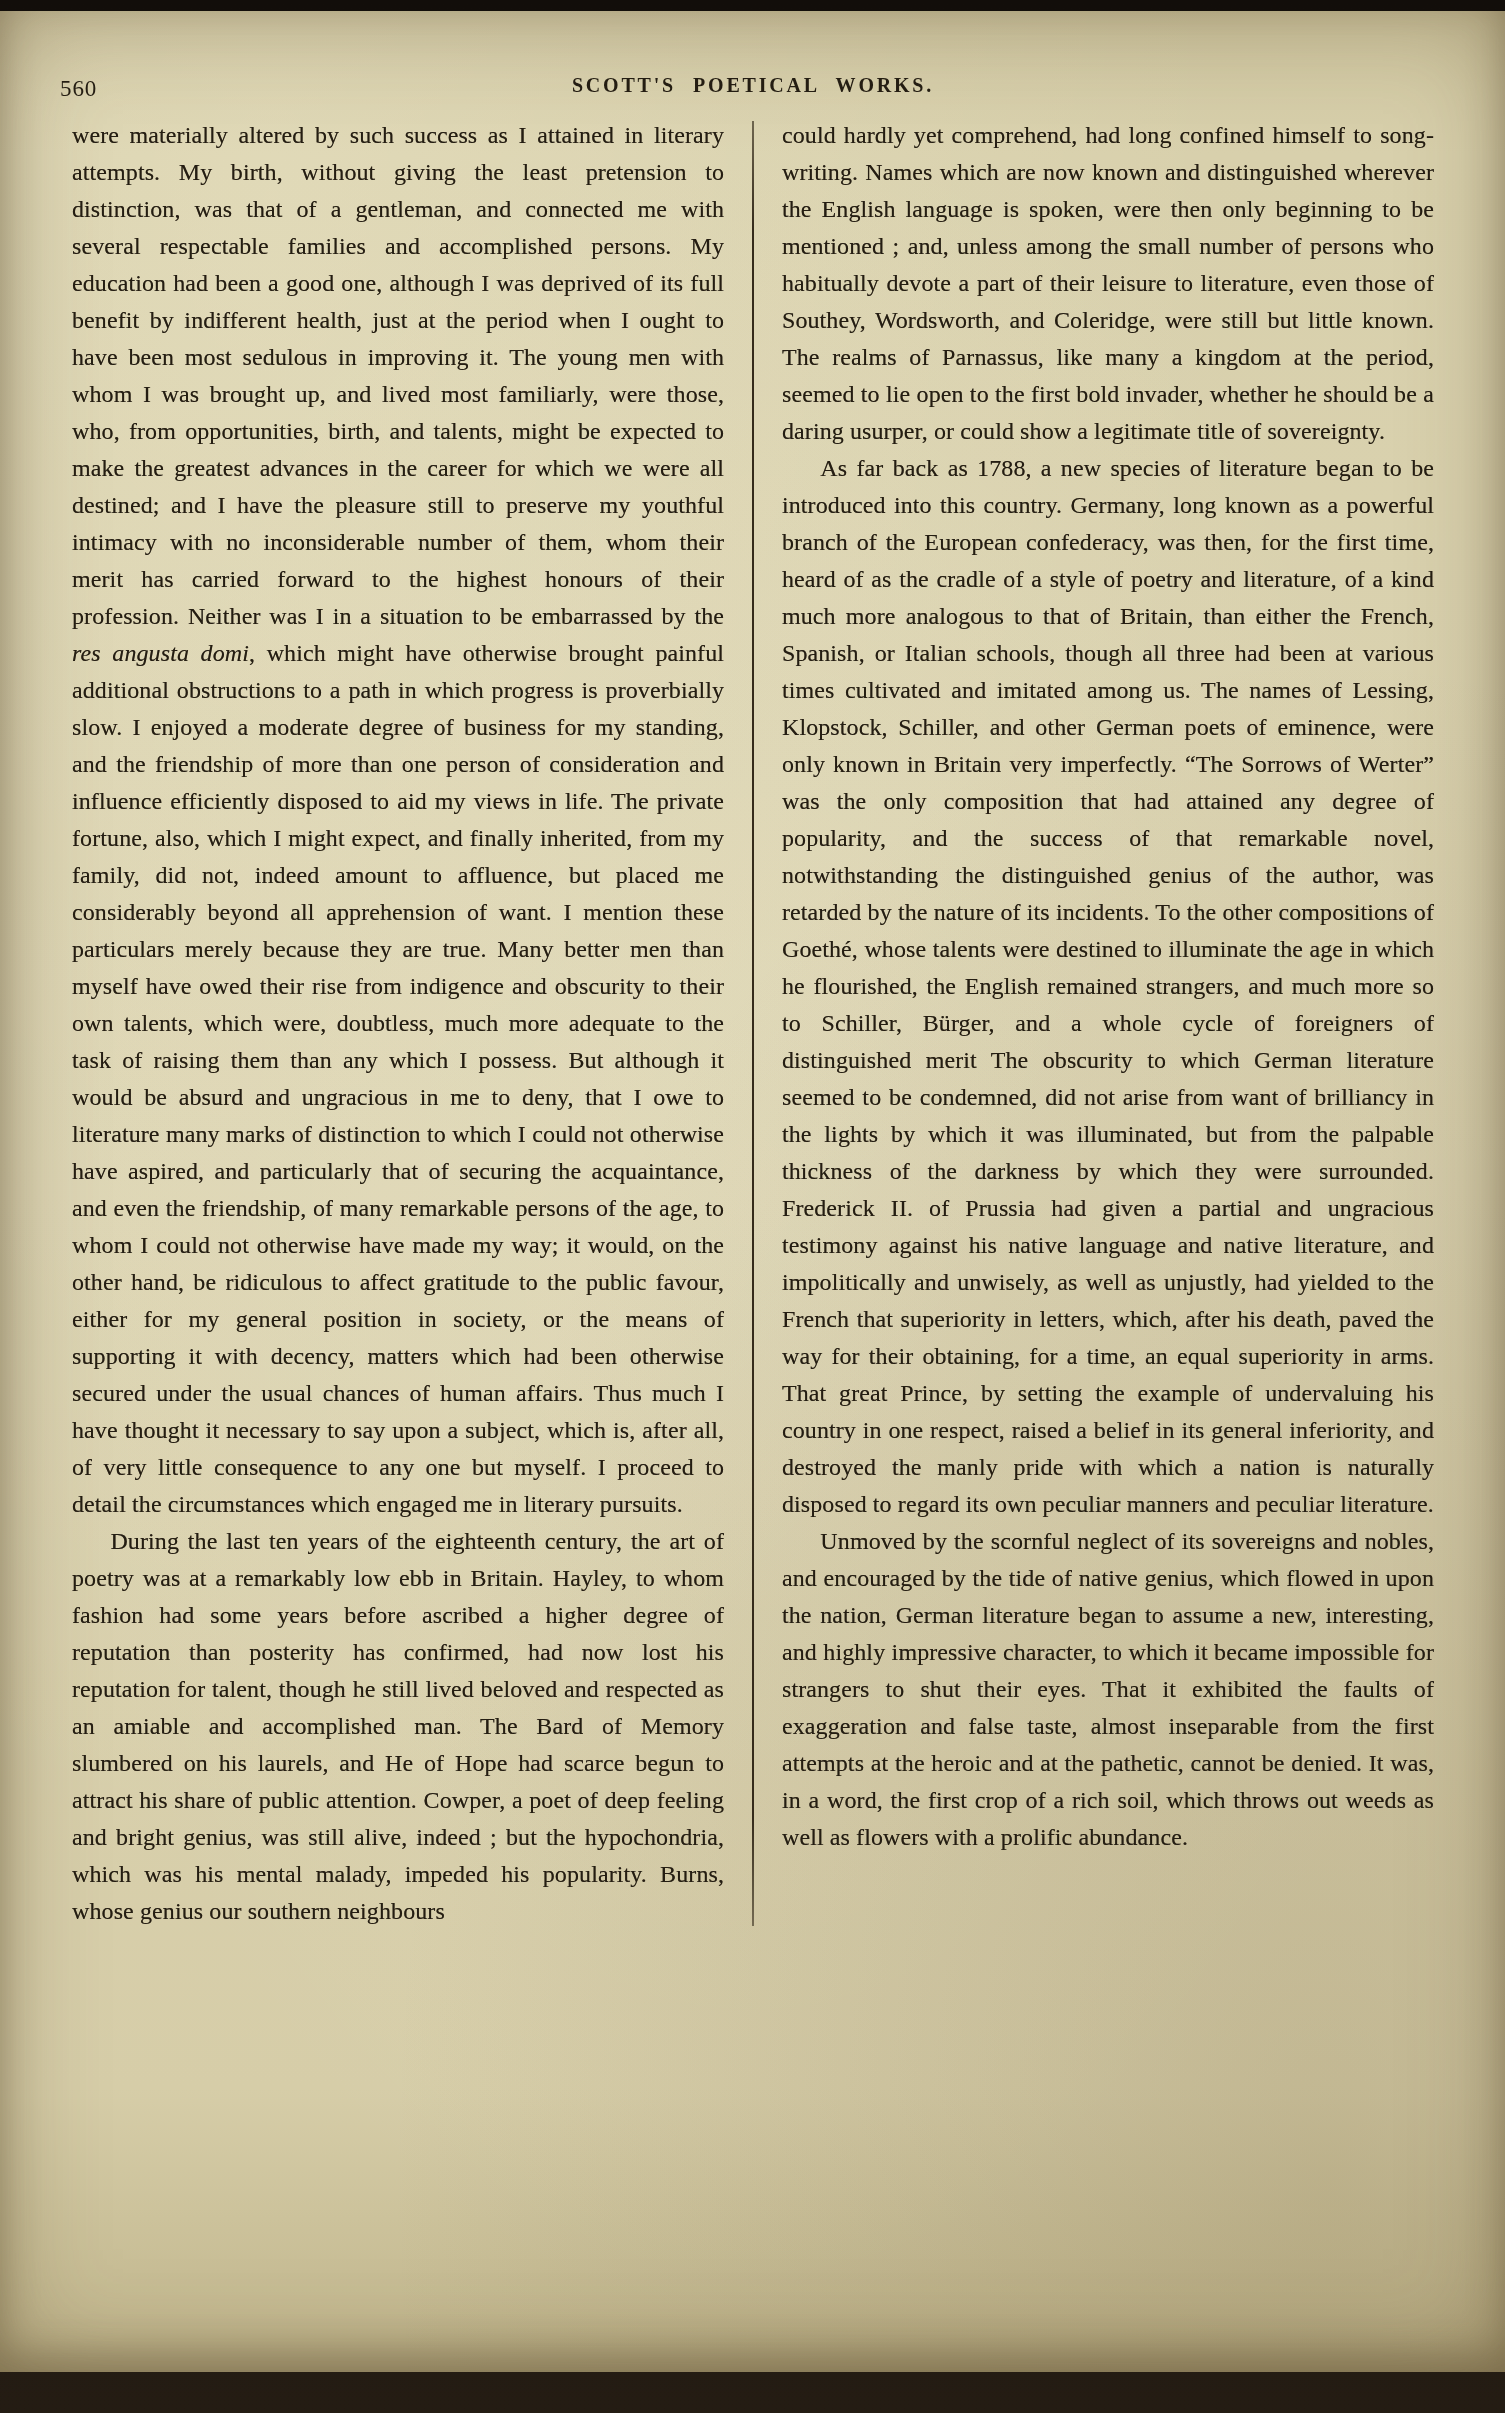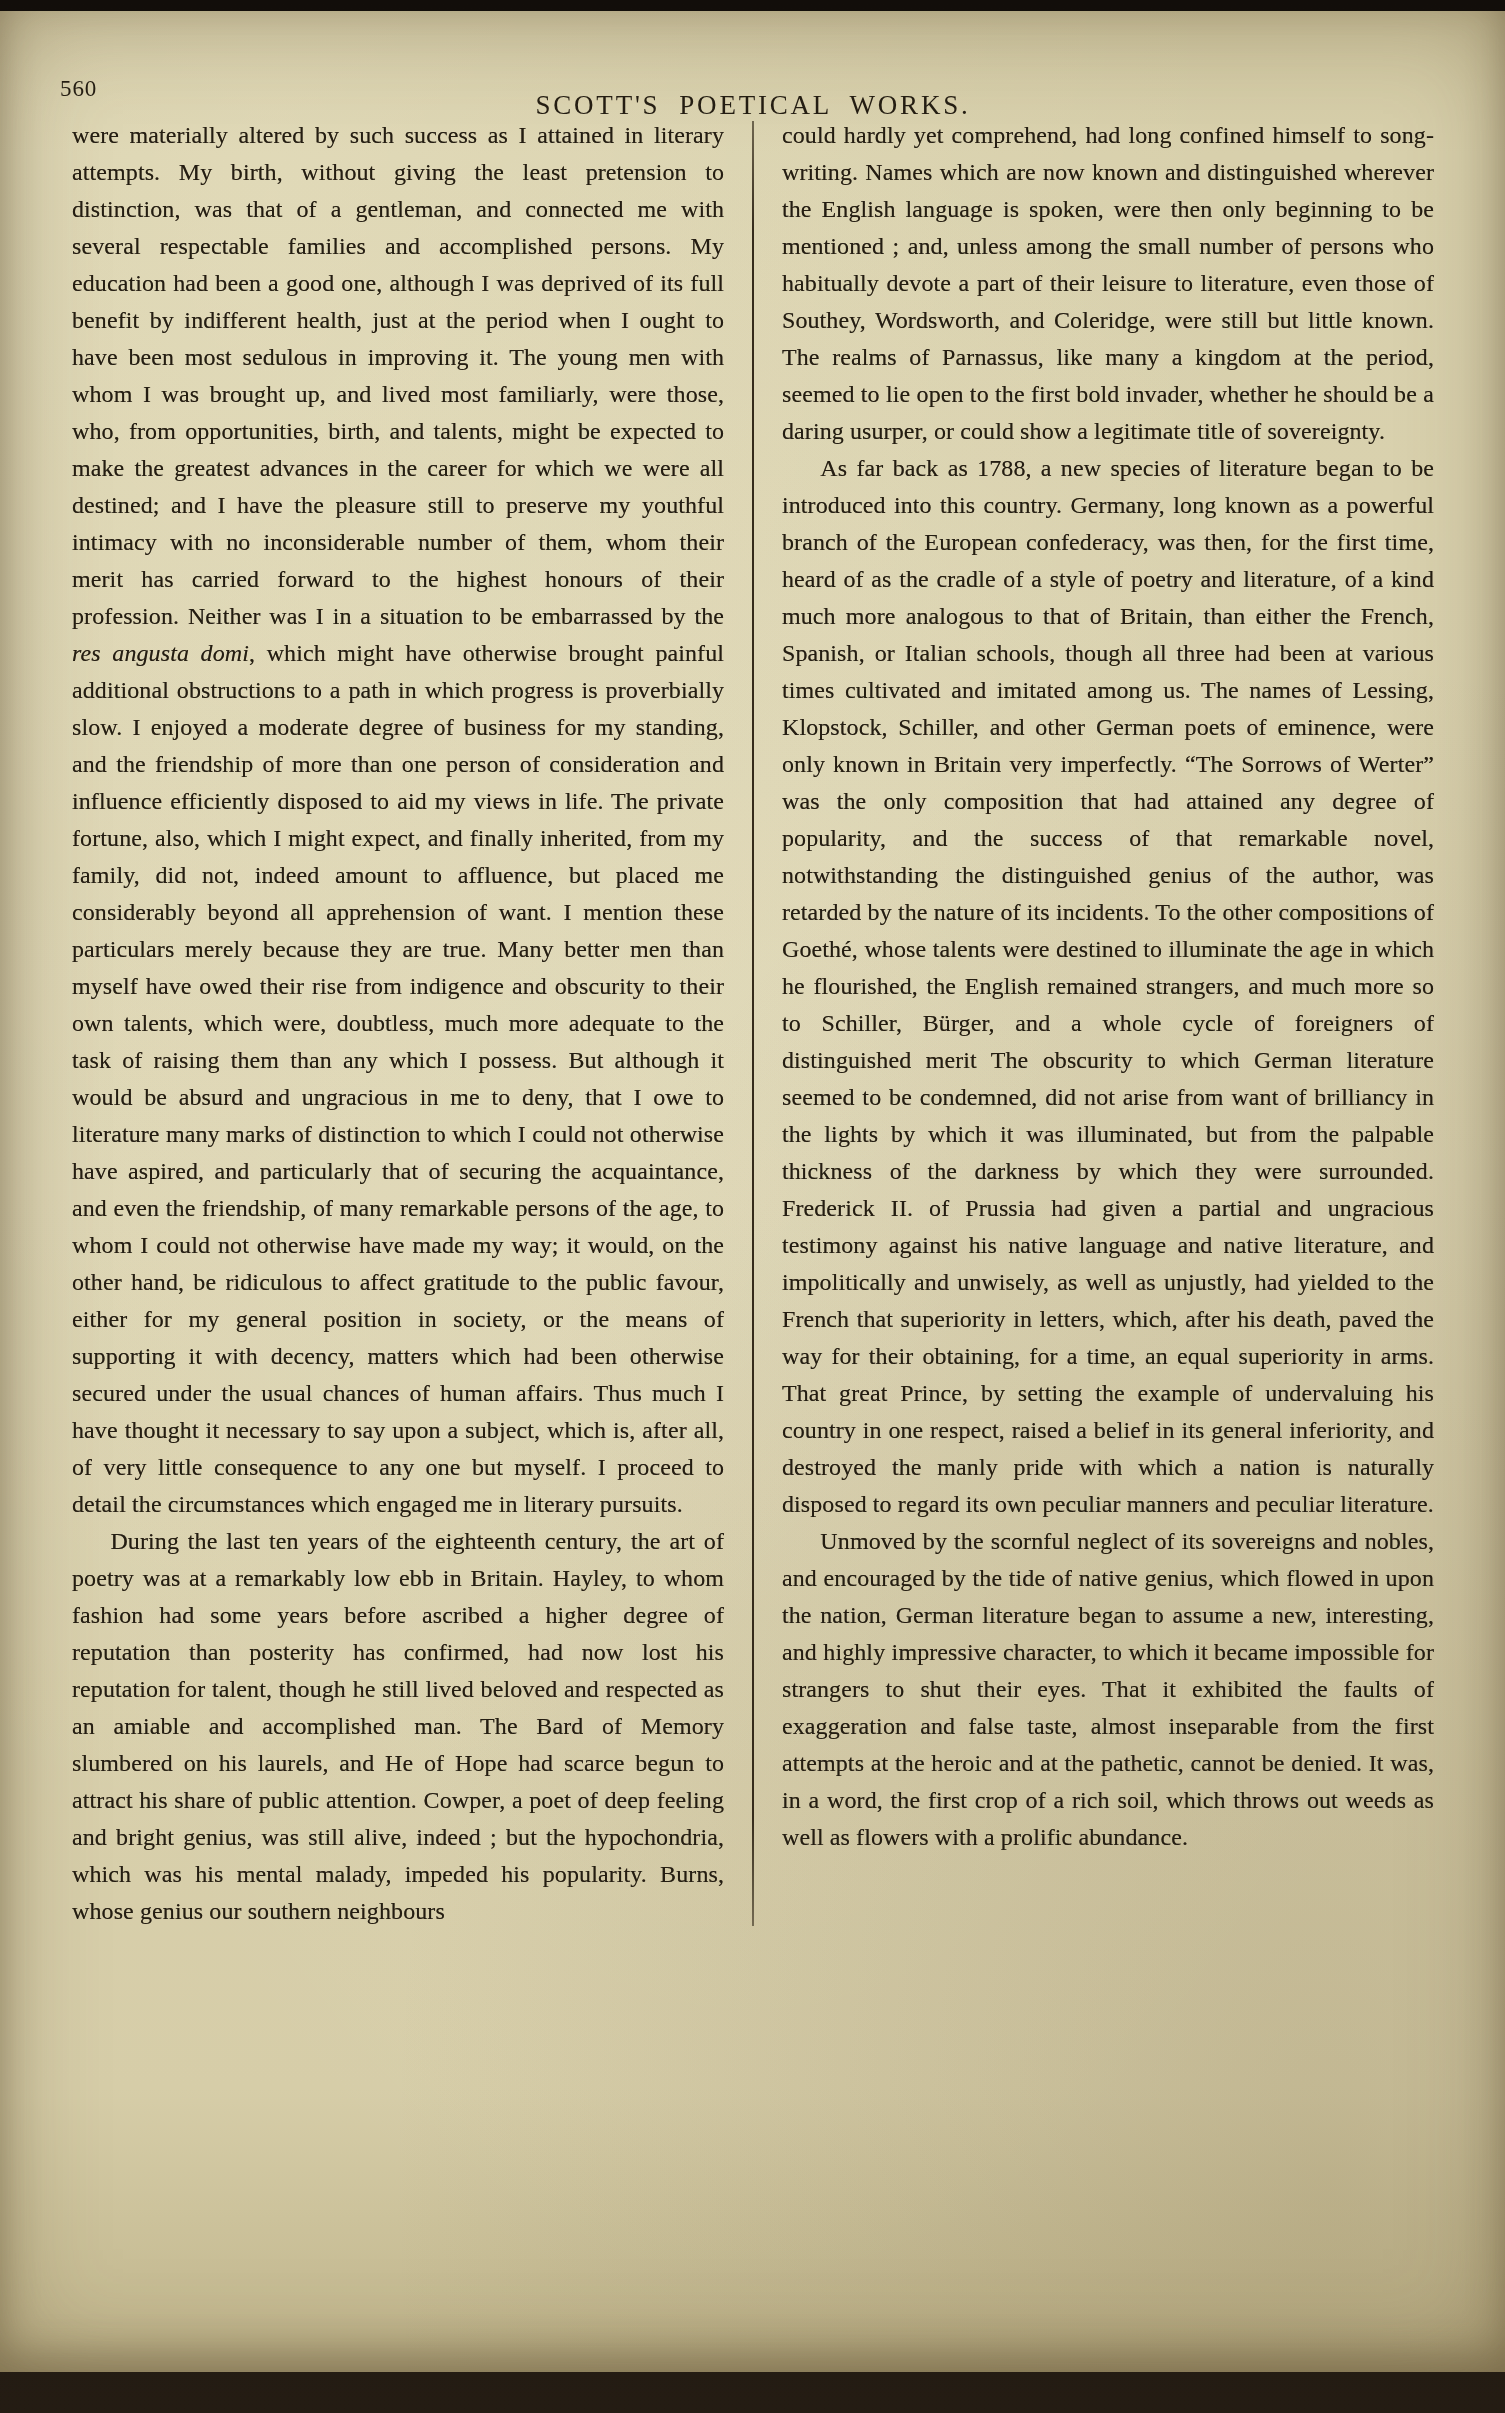--- a/index.html
+++ b/index.html
@@ -36,24 +36,24 @@
     height: 93px;
   }
   .page-number {
     position: absolute;
     left: 60px;
     bottom: 1.9px;
     font-size: 23px;
     letter-spacing: 0.9px;
   }
   .running-title {
-    margin: 16px;
+    margin: 0;
     text-align: center;
-    font-size: 27px;
-    font-weight: 400;
+    font-size: 20px;
+    font-weight: 700;
     letter-spacing: 2.8px;
     word-spacing: 9.3px;
     padding-top: 13px;
   }
   .text-block {
     display: flex;
     align-items: stretch;
     padding: 0 72px;
     margin-top: 13px;
     font-family: Liberation Serif, serif;

